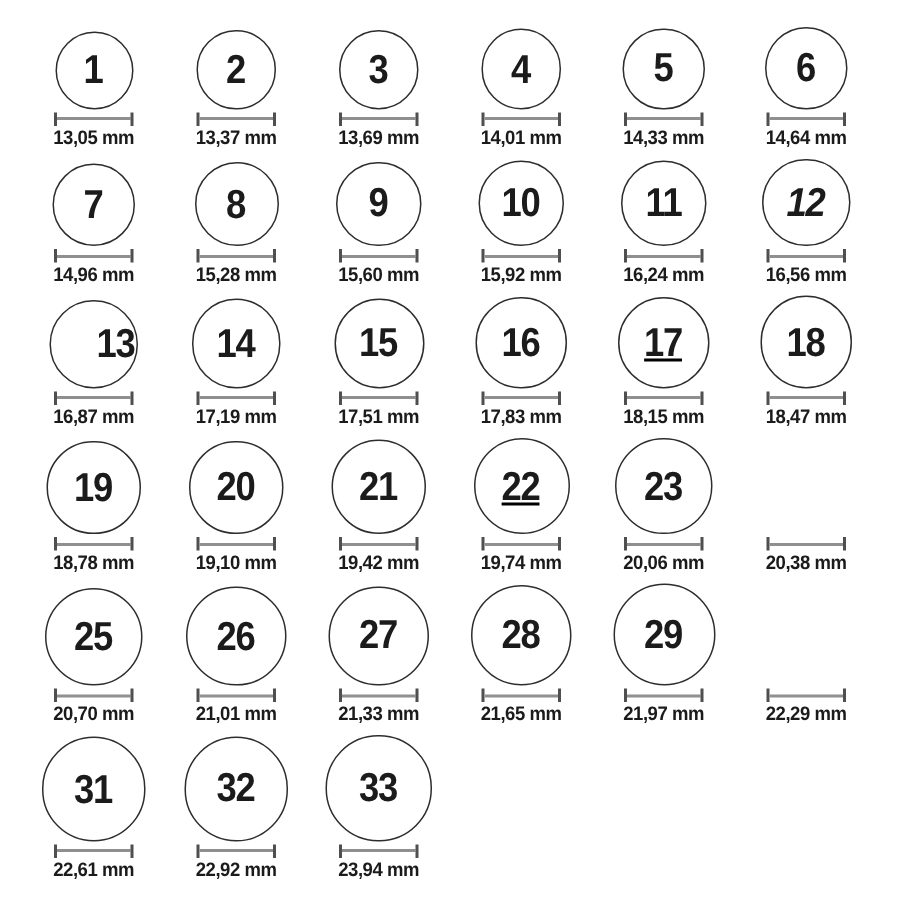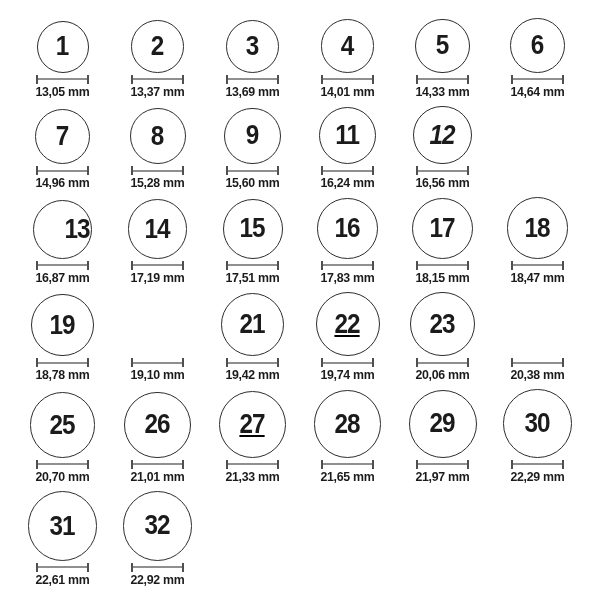--- a/index.html
+++ b/index.html
@@ -174,20 +174,33 @@
       </div>
       <div class="measure">
         <span class="tick"></span>
         <span class="rule"></span>
         <span class="tick"></span>
       </div>
       <div class="mm">15,60 mm</div>
     </div>
   </div>
 
+  <div class="cell">
+    <div class="item">
+      <div class="circle" style="width: 57.1px; height: 57.1px;">
+        <span class="num">10</span>
+      </div>
+      <div class="measure">
+        <span class="tick"></span>
+        <span class="rule"></span>
+        <span class="tick"></span>
+      </div>
+      <div class="mm">15,92 mm</div>
+    </div>
+  </div>
 
   <div class="cell">
     <div class="item">
       <div class="circle" style="width: 57.7px; height: 57.7px;">
         <span class="num">11</span>
       </div>
       <div class="measure">
         <span class="tick"></span>
         <span class="rule"></span>
         <span class="tick"></span>
@@ -262,21 +275,21 @@
         <span class="tick"></span>
         <span class="rule"></span>
         <span class="tick"></span>
       </div>
       <div class="mm">17,83 mm</div>
     </div>
   </div>
 
   <div class="cell">
     <div class="item">
-      <div class="circle" style="width: 61.1px; height: 61.1px;">
+      <div class="circle" style="width: 61.1px; height: 61.1px; text-decoration: underline;">
         <span class="num">17</span>
       </div>
       <div class="measure">
         <span class="tick"></span>
         <span class="rule"></span>
         <span class="tick"></span>
       </div>
       <div class="mm">18,15 mm</div>
     </div>
   </div>
@@ -305,20 +318,23 @@
         <span class="tick"></span>
         <span class="rule"></span>
         <span class="tick"></span>
       </div>
       <div class="mm">18,78 mm</div>
     </div>
   </div>
 
   <div class="cell">
     <div class="item">
+      <div class="circle" style="width: 62.8px; height: 62.8px;">
+        <span class="num">20</span>
+      </div>
       <div class="measure">
         <span class="tick"></span>
         <span class="rule"></span>
         <span class="tick"></span>
       </div>
       <div class="mm">19,10 mm</div>
     </div>
   </div>
 
   <div class="cell">
@@ -398,21 +414,21 @@
         <span class="tick"></span>
         <span class="rule"></span>
         <span class="tick"></span>
       </div>
       <div class="mm">21,01 mm</div>
     </div>
   </div>
 
   <div class="cell">
     <div class="item">
-      <div class="circle" style="width: 66.8px; height: 66.8px; text-decoration: underline;">
+      <div class="circle" style="width: 66.8px; height: 66.8px;">
         <span class="num">27</span>
       </div>
       <div class="measure">
         <span class="tick"></span>
         <span class="rule"></span>
         <span class="tick"></span>
       </div>
       <div class="mm">21,33 mm</div>
     </div>
   </div>
@@ -440,23 +456,20 @@
         <span class="tick"></span>
         <span class="rule"></span>
         <span class="tick"></span>
       </div>
       <div class="mm">21,97 mm</div>
     </div>
   </div>
 
   <div class="cell">
     <div class="item">
-      <div class="circle" style="width: 68.5px; height: 68.5px;">
-        <span class="num">30</span>
-      </div>
       <div class="measure">
         <span class="tick"></span>
         <span class="rule"></span>
         <span class="tick"></span>
       </div>
       <div class="mm">22,29 mm</div>
     </div>
   </div>
 </div>
     <div class="row">
@@ -481,14 +494,27 @@
       </div>
       <div class="measure">
         <span class="tick"></span>
         <span class="rule"></span>
         <span class="tick"></span>
       </div>
       <div class="mm">22,92 mm</div>
     </div>
   </div>
 
+  <div class="cell">
+    <div class="item">
+      <div class="circle" style="width: 70.2px; height: 70.2px;">
+        <span class="num">33</span>
+      </div>
+      <div class="measure">
+        <span class="tick"></span>
+        <span class="rule"></span>
+        <span class="tick"></span>
+      </div>
+      <div class="mm">23,94 mm</div>
+    </div>
+  </div>
 </div>
   </main>
 
 </body></html>

